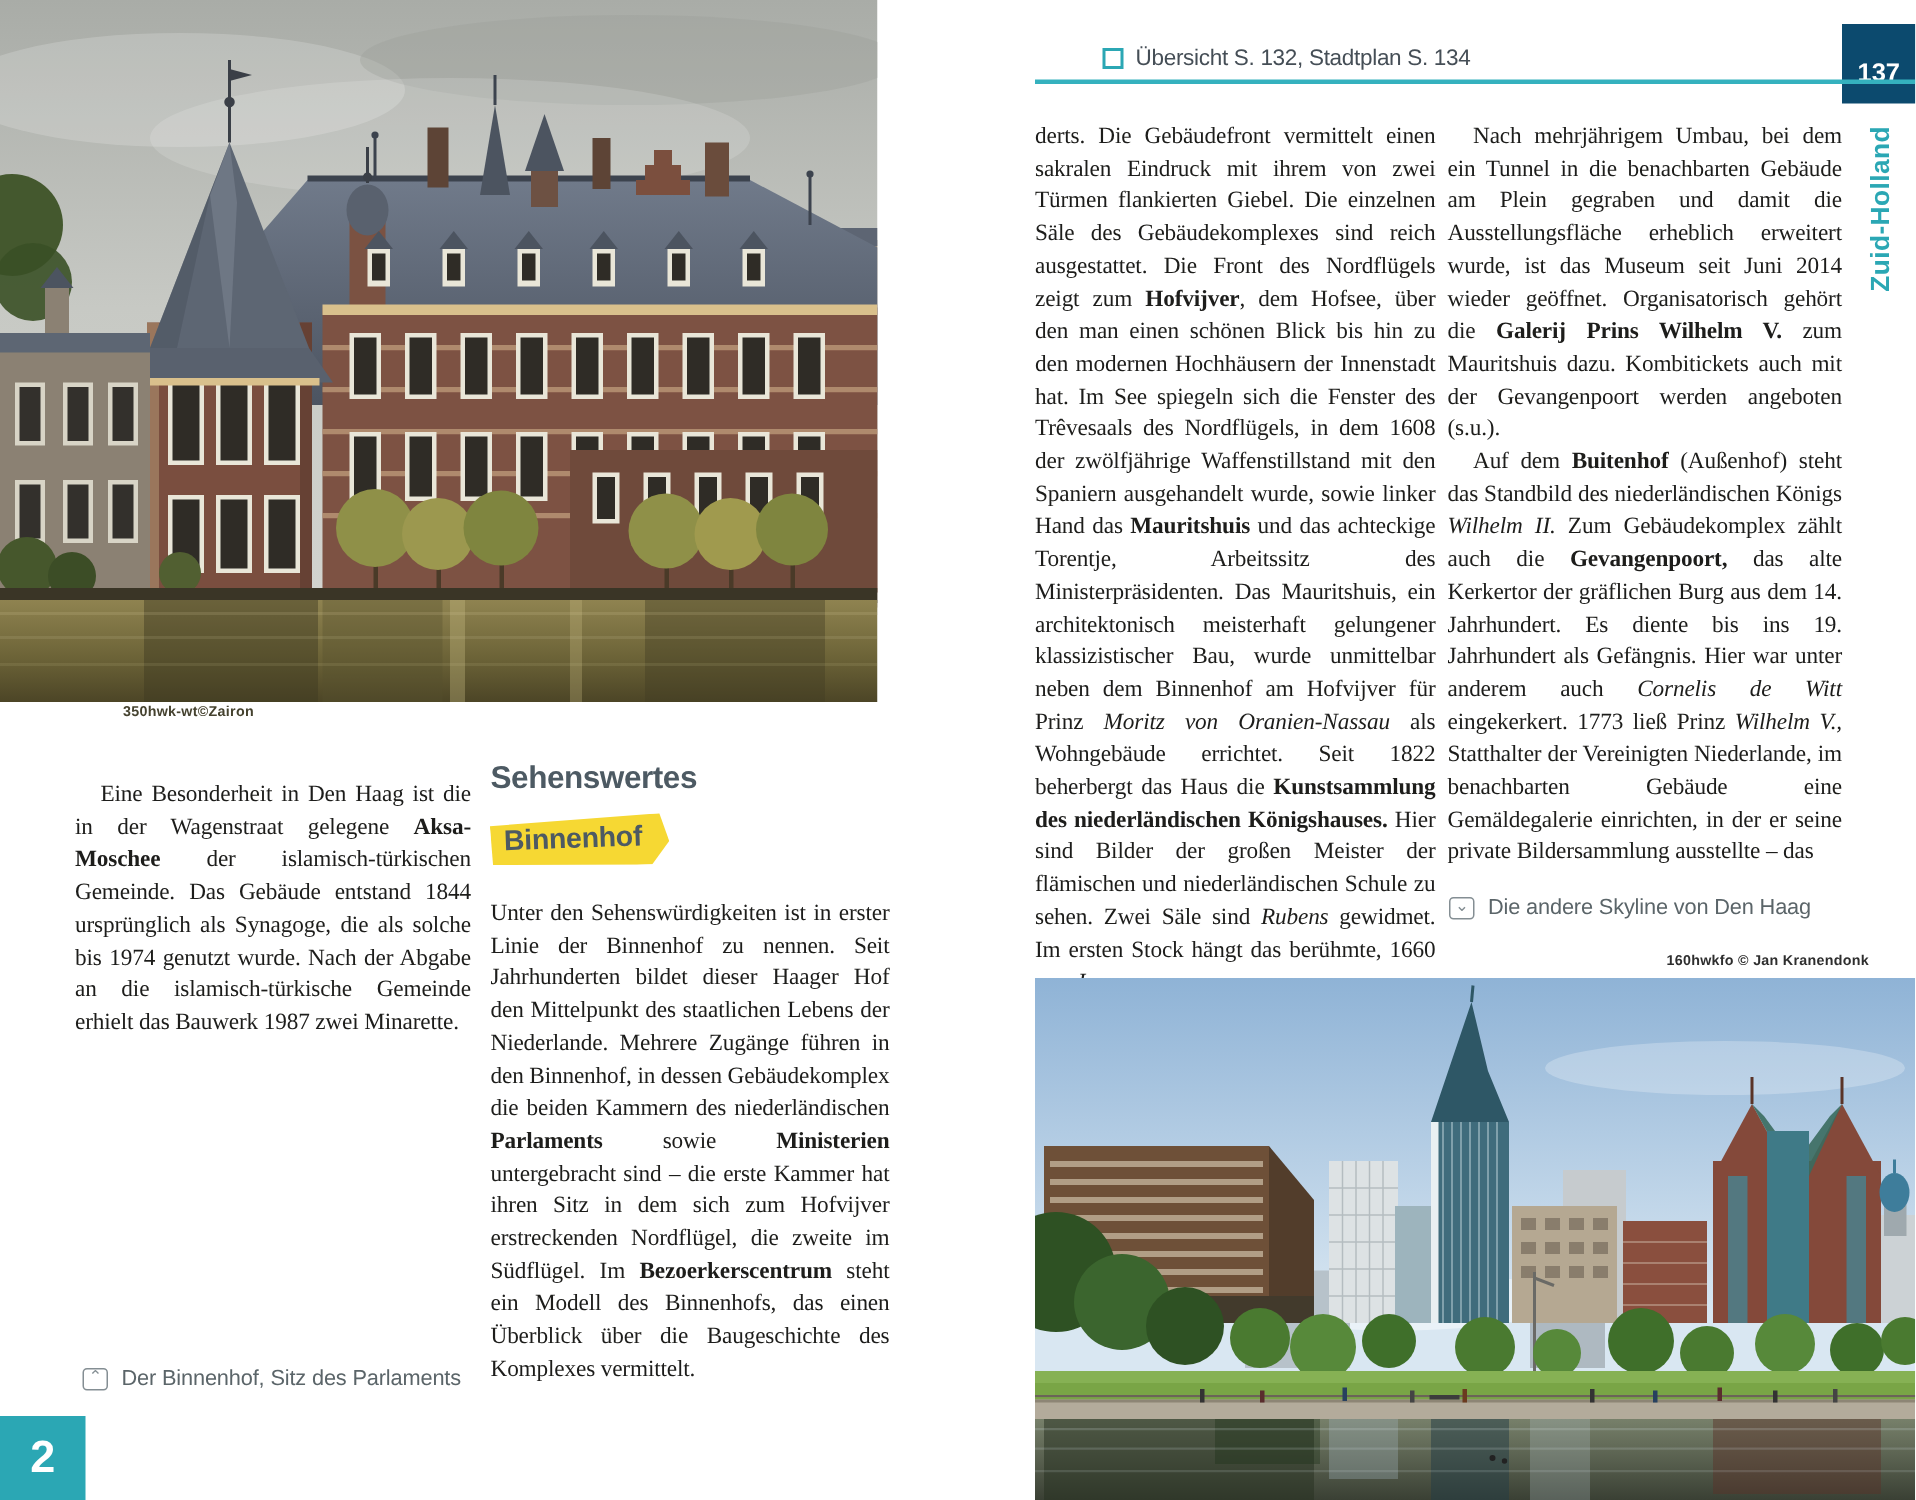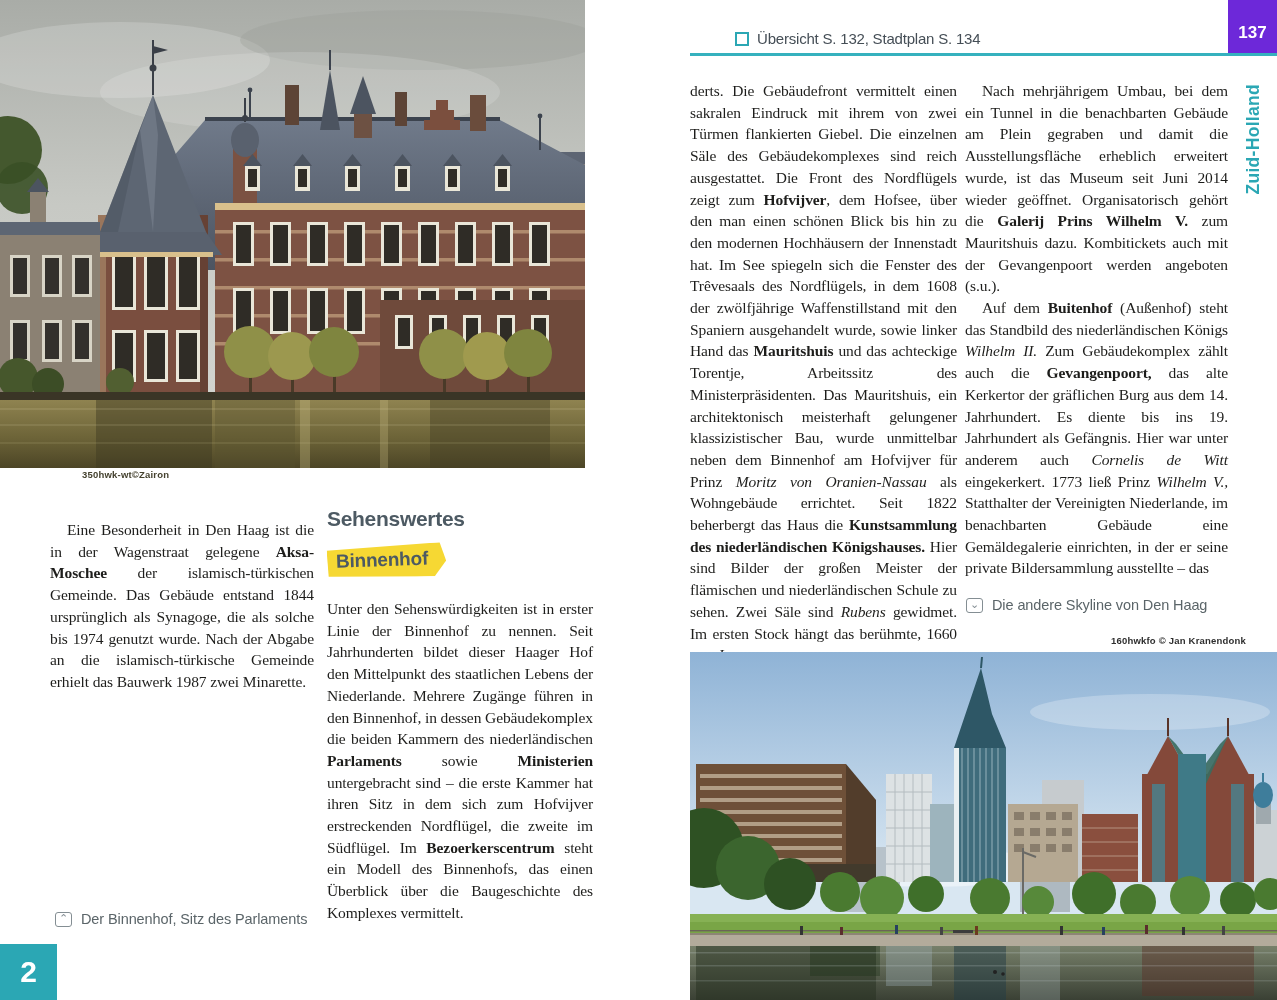--- a/index.html
+++ b/index.html
@@ -15,21 +15,21 @@
   .credit{position:absolute;font-size:9.5px;font-weight:700;color:#3c3a2e;letter-spacing:.2px;}
   .credit-left{left:50px;top:469px;color:#45422f;margin-left:32px;}
   .credit-right{right:31px;top:635px;color:#2e2e2e;}
 
   
   .header-left{position:absolute;left:690px;top:30px;display:flex;align-items:center;gap:8px;padding-left:45px;}
   .sq{width:10px;height:10px;border:2px solid #2ba7b4;display:inline-block;}
   .ov-text{font-size:15px;color:#454e56;letter-spacing:-.2px;}
   .header-title{position:absolute;right:62px;top:25px;font-size:21px;font-weight:700;
                 color:#4d5a63;letter-spacing:-.3px;}
-  .pagebox{position:absolute;right:0;top:0;width:49px;height:53px;background:#6d28d9;color:#fff;
+  .pagebox{position:absolute;right:0;top:16px;width:49px;height:53px;background:#0c4a6e;color:#fff;
            font-size:17px;font-weight:700;display:flex;align-items:center;justify-content:center;
            padding-top:12px;box-sizing:border-box;}
   .rule{position:absolute;left:690px;top:53px;width:587px;height:3px;background:#35b1be;}
   .side-label{position:absolute;right:13px;top:84px;color:#2ba7b4;font-weight:700;font-size:17.5px;
               writing-mode:vertical-rl;transform:rotate(180deg);letter-spacing:.3px;}
 
   
   .col{position:absolute;}
   .serif{font-family:"Liberation Serif",serif;font-size:15.5px;line-height:21.7px;color:#1d1d1b;
          letter-spacing:-.1px;}

